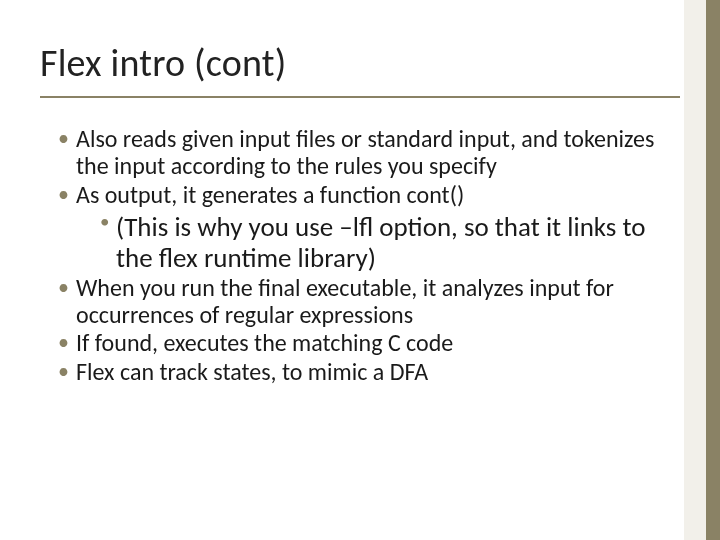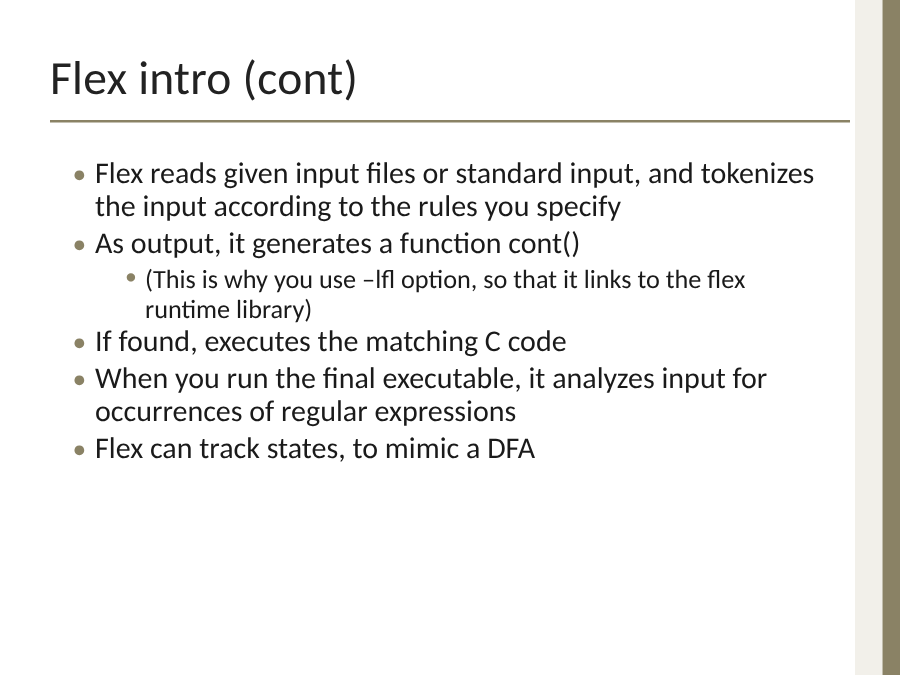--- a/index.html
+++ b/index.html
@@ -69,21 +69,21 @@
     line-height: 1.15;
   }
   ul.lvl2 {
     list-style: none;
     padding-left: 24px;
     margin-top: 2px;
   }
   ul.lvl2 > li {
     position: relative;
     padding-left: 16px;
-    font-size: 21px;
+    font-size: 27px;
     line-height: 1.15;
     color: #1a1a1a;
   }
   ul.lvl2 > li::before {
     content: "•";
     position: absolute;
     left: 0;
     top: 0;
     color: #8a8265;
     font-size: 19px;
@@ -93,24 +93,24 @@
 </head>
 <body>
 
 <div class="accent-shade"></div>
 <div class="accent-bar"></div>
 
 <div class="slide">
   <h1 class="title">Flex intro (cont)</h1>
   <div class="content">
     <ul class="lvl1">
-      <li><span>Flex reads given input files or standard input, and tokenizes the input according to the rules you specify</span></li>
+      <li><span>Also reads given input files or standard input, and tokenizes the input according to the rules you specify</span></li>
       <li><span>As output, it generates a function cont()</span>
         <ul class="lvl2">
           <li><span>(This is why you use –lfl option, so that it links to the flex runtime library)</span></li>
         </ul>
       </li>
+      <li><span>When you run the final executable, it analyzes input for occurrences of regular expressions</span></li>
       <li><span>If found, executes the matching C code</span></li>
-      <li><span>When you run the final executable, it analyzes input for occurrences of regular expressions</span></li>
       <li><span>Flex can track states, to mimic a DFA</span></li>
     </ul>
   </div>
 </div>
 
 </body></html>

